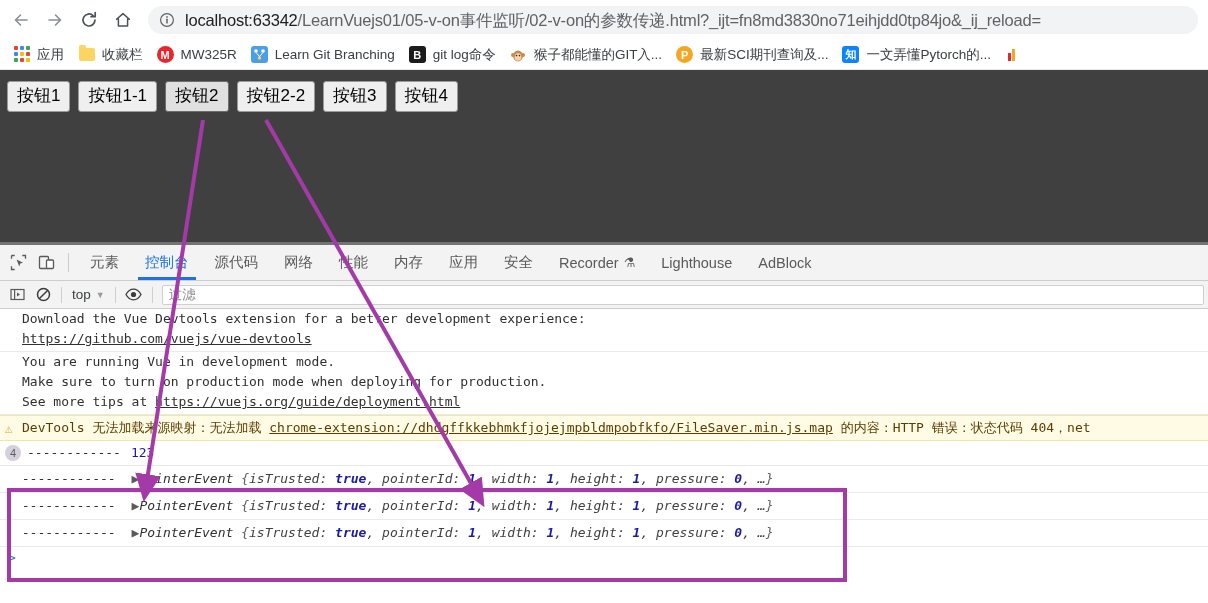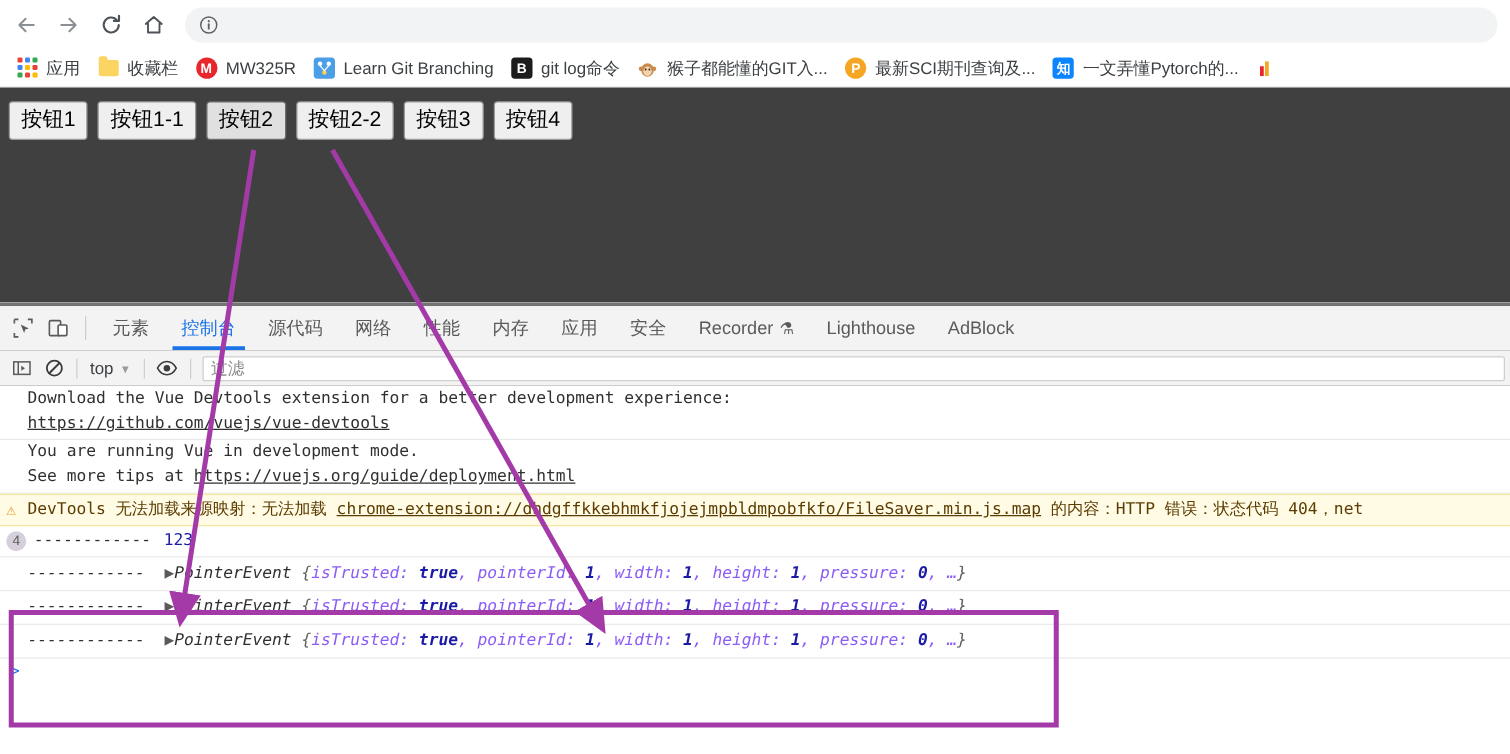--- a/index.html
+++ b/index.html
@@ -276,21 +276,21 @@
   .pe-line {
     padding: 3px 0 3px 22px;
     line-height: 20px;
     white-space: pre;
     border-bottom: 1px solid #eaeaea;
     font-style: italic;
   }
   .pe-line .tri { color: #5a5a5a; font-style: normal; }
   .pe-name { color: #303030; }
   .pe-brace { color: #606060; }
-  .pe-key { color: #8b5cf6; }
+  .pe-key { color: #404040; }
   .pe-val { color: #1a1aa6; font-weight: bold; }
 
   .prompt-row {
     padding: 2px 0 2px 8px;
     line-height: 18px;
     color: #1a73e8;
     font-size: 13px;
   }
 
   
@@ -328,20 +328,21 @@
   </div>
 
   <div class="omnibox">
     <span class="info-icon">
       <svg width="16" height="16" viewBox="0 0 16 16">
         <circle cx="8" cy="8" r="6.4" stroke="#5f6368" stroke-width="1.2" fill="none"></circle>
         <circle cx="8" cy="4.9" r="0.85" fill="#5f6368"></circle>
         <rect x="7.25" y="6.6" width="1.5" height="5" rx="0.7" fill="#5f6368"></rect>
       </svg>
     </span>
+    <span class="url-text"><span class="host">localhost:63342</span><span>/LearnVuejs01/05-v-on事件监听/02-v-on的参数传递.html?_ijt=fn8md3830no71eihjdd0tp84jo&amp;_ij_reload=</span></span>
   </div>
 </div>
 
 <div class="bookmarks-bar">
 
   <div class="bm">
     <span class="bm-icon ic-apps">
       <i style="background:#ea4335"></i>
         <i style="background:#4285f4"></i>
         <i style="background:#34a853"></i>
@@ -516,20 +517,21 @@
 
   <div class="console">
 
     <div class="c-group">
       <div class="c-line">Download the Vue Devtools extension for a better development experience:</div>
       <div class="c-line"><a class="c-link" href="#">https://github.com/vuejs/vue-devtools</a></div>
     </div>
 
     <div class="c-group">
       <div class="c-line">You are running Vue in development mode.</div>
+      <div class="c-line">Make sure to turn on production mode when deploying for production.</div>
       <div class="c-line"><span>See more tips at </span><a class="c-link" href="#">https://vuejs.org/guide/deployment.html</a></div>
     </div>
 
     <div class="c-warn">
       <span class="wicon">⚠</span><span>DevTools 无法加载来源映射：无法加载 </span><a href="#">chrome-extension://dhdgffkkebhmkfjojejmpbldmpobfkfo/FileSaver.min.js.map</a><span> 的内容：HTTP 错误：状态代码 404，net</span>
     </div>
 
     <div class="c-count-row">
       <span class="badge">4</span>
       <span class="dashes" style="font-family:'DejaVu Sans Mono',monospace">------------</span>

